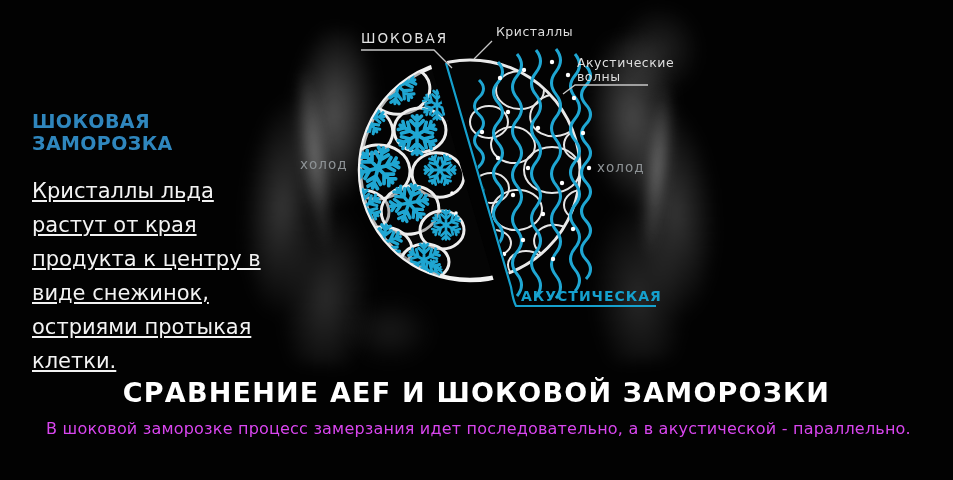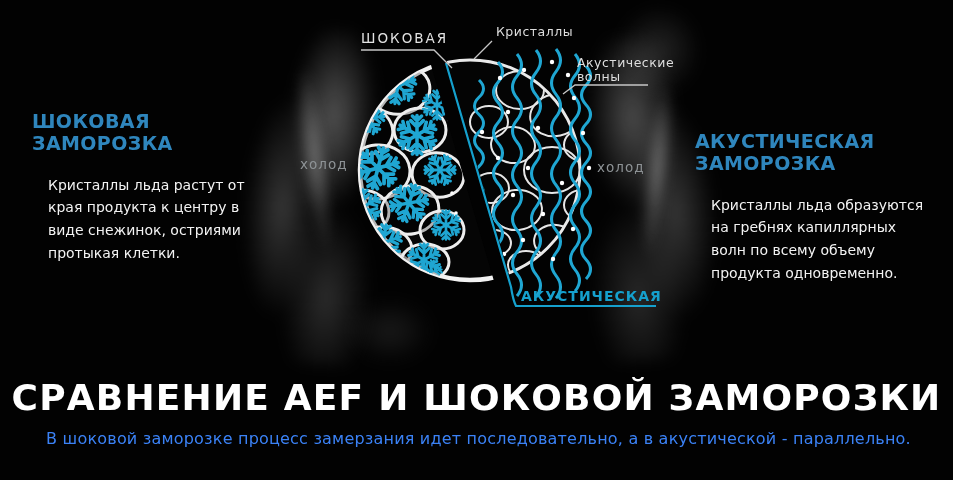--- a/index.html
+++ b/index.html
@@ -41,29 +41,29 @@
   }
   
   svg.diagram{position:absolute;left:0;top:0;}
   .svg-label{font-family:"DejaVu Sans","Liberation Sans",sans-serif;}
   
   .panel{position:absolute;color:#f3f3f3;}
   .panel h2{
     margin:0;font-size:19px;line-height:1.18;font-weight:bold;
     letter-spacing:0.4px;color:#2f86bd;text-transform:uppercase;
   }
-  .panel p{margin:19px 0 0 16px;font-size:14px;line-height:1.62;color:#f3f3f3;}
+  .panel p{margin:19px 0 0 0;font-size:21px;line-height:1.62;color:#f3f3f3;text-decoration:underline;}
   #left-panel{left:32px;top:110px;width:238px;}
   #right-panel{left:695px;top:130px;width:238px;}
   
   .footer{position:absolute;left:0;right:0;top:377px;text-align:center;}
   .footer-title{
-    margin:0;font-size:36px;font-weight:bold;letter-spacing:1.2px;color:#ffffff;
-  }
-  .footer-sub{margin:11px 0 0 4px;font-size:16px;color:#3b82f6;letter-spacing:0.2px;}
+    margin:0;font-size:27px;font-weight:bold;letter-spacing:1.2px;color:#ffffff;
+  }
+  .footer-sub{margin:11px 0 0 4px;font-size:16px;color:#d946ef;letter-spacing:0.2px;}
 </style>
 </head>
 <body>
 
 <div class="stage">
 
   <div class="smoke" id="smoke-left"></div>
   <div class="smoke" id="smoke-left-streak"></div>
   <div class="smoke" id="smoke-right"></div>
   <div class="smoke" id="smoke-right-streak"></div>
@@ -210,23 +210,19 @@
 
     <text class="svg-label" x="300" y="169" fill="#8e9396" font-size="13.5" letter-spacing="1">холод</text>
     <text class="svg-label" x="597" y="172" fill="#8e9396" font-size="13.5" letter-spacing="1">холод</text>
   </svg>
 
   <div class="panel" id="left-panel">
     <h2>ШОКОВАЯ ЗАМОРОЗКА</h2>
     <p>Кристаллы льда растут от края продукта к центру в виде снежинок, остриями протыкая клетки.</p>
   </div>
 
-  <div class="panel" id="right-panel">
-    <h2>АКУСТИЧЕСКАЯ ЗАМОРОЗКА</h2>
-    <p>Кристаллы льда образуются на гребнях капиллярных волн по всему объему продукта одновременно.</p>
-  </div>
 
   <div class="footer">
     <h1 class="footer-title">СРАВНЕНИЕ AEF И ШОКОВОЙ ЗАМОРОЗКИ</h1>
     <p class="footer-sub">В шоковой заморозке процесс замерзания идет последовательно, а в акустической - параллельно.</p>
   </div>
 
 </div>
 
 </body></html>

